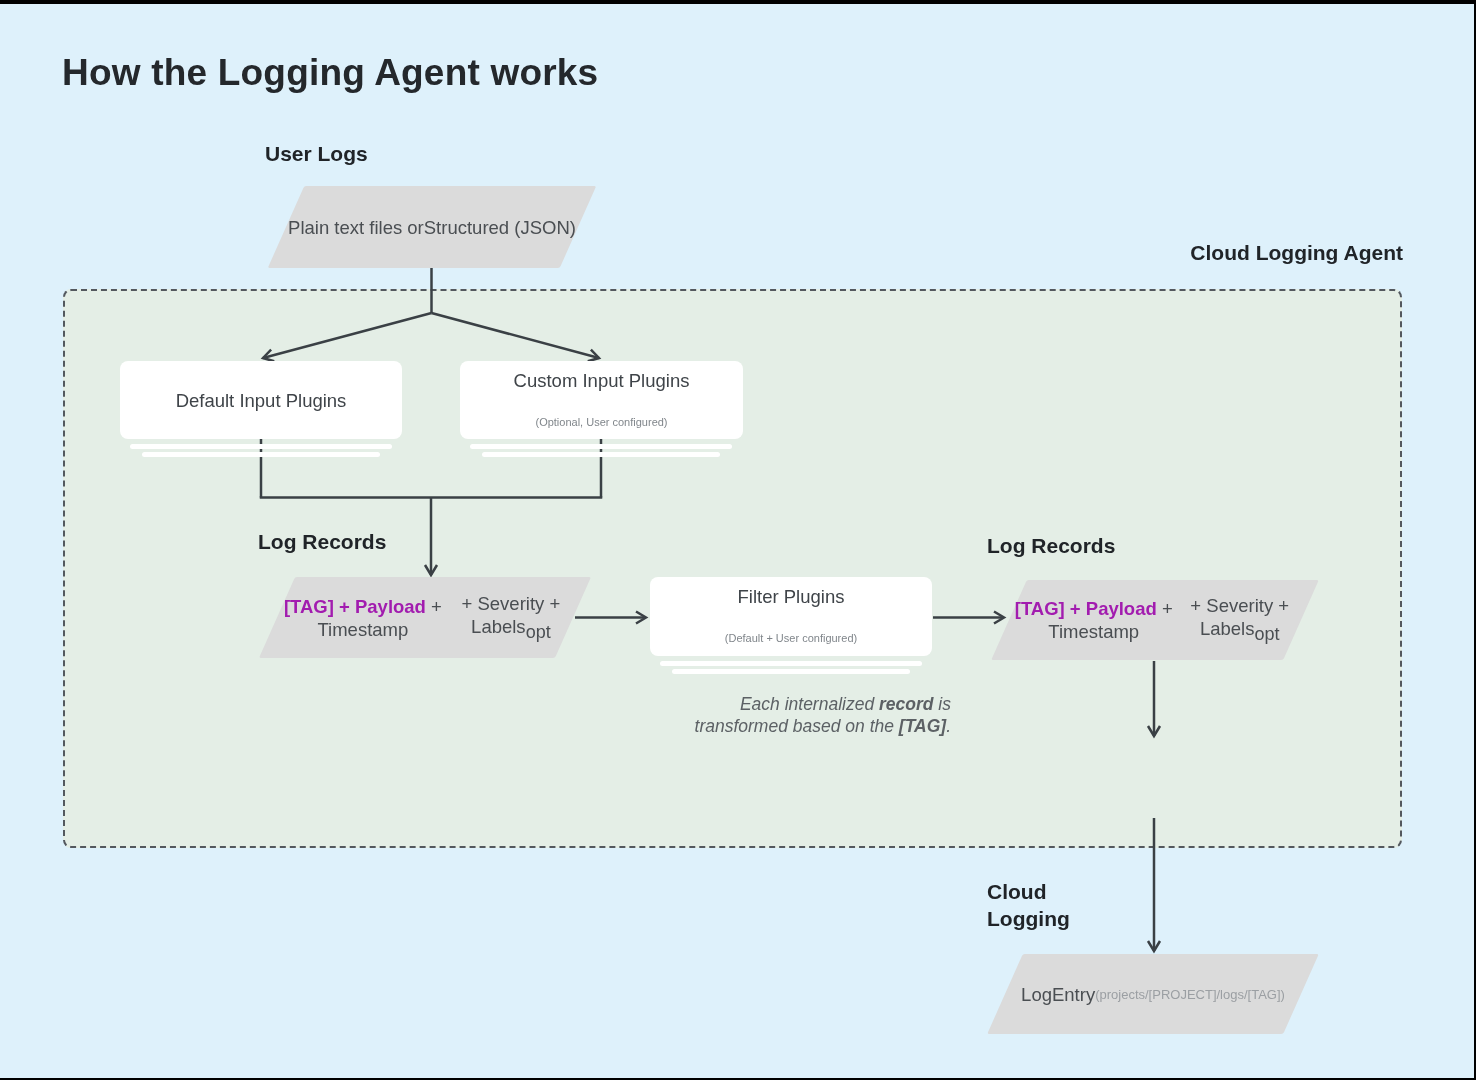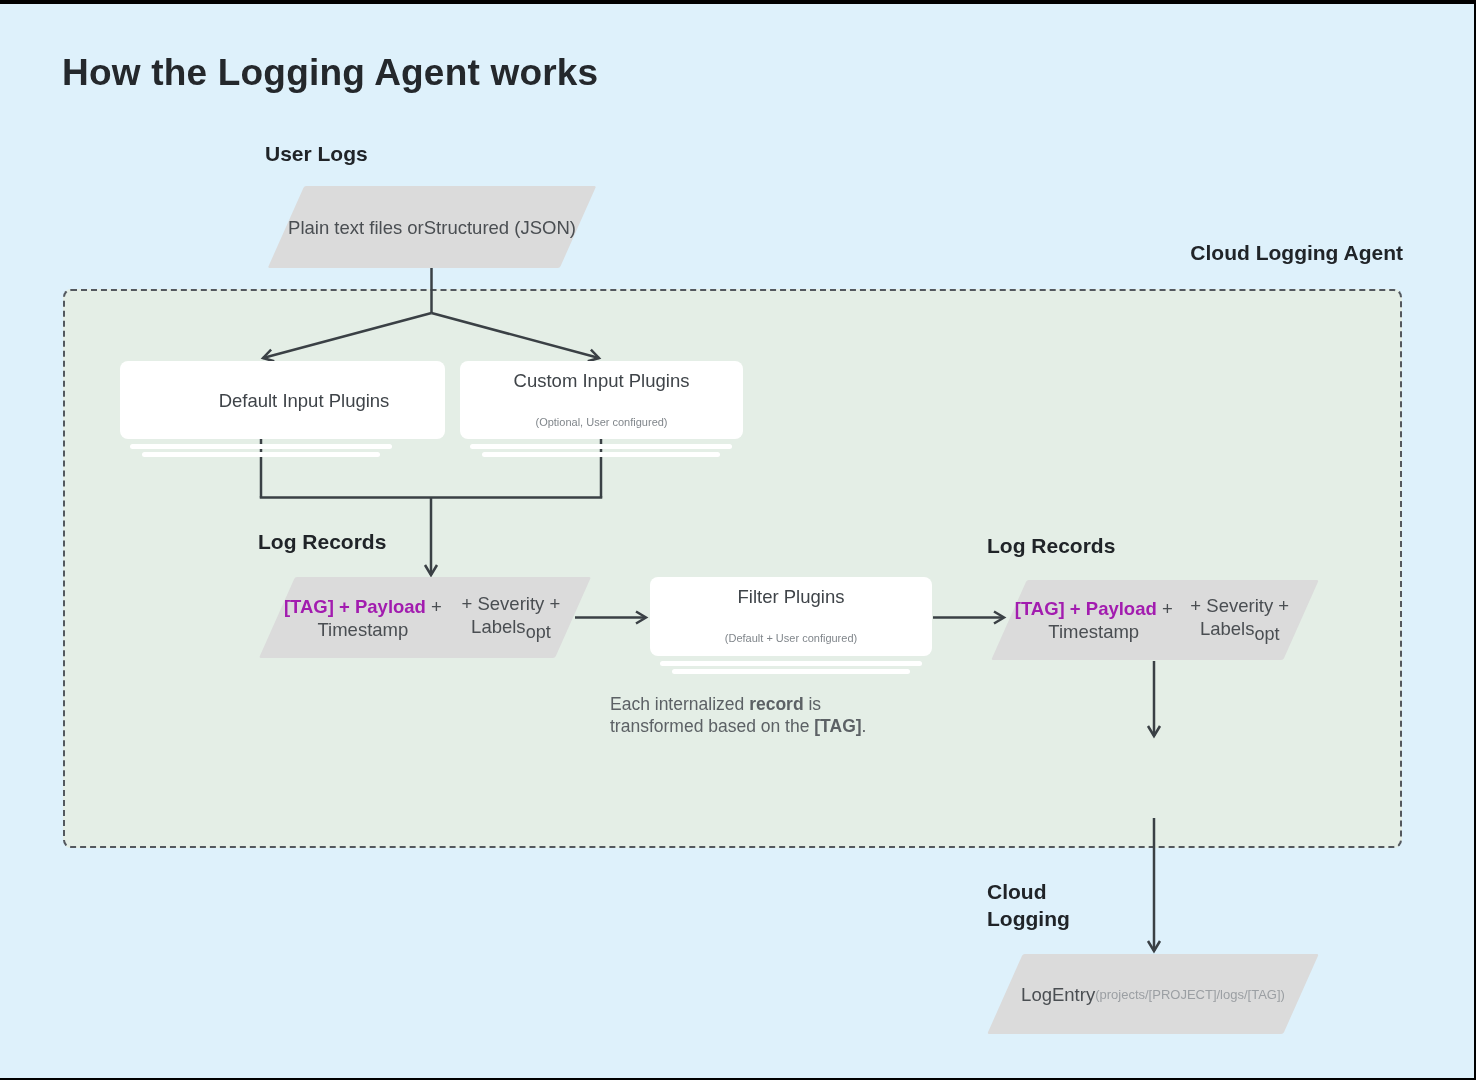--- a/index.html
+++ b/index.html
@@ -46,22 +46,22 @@
   }
   .para .content {
     position:relative; z-index:1; height:100%;
     display:flex; flex-direction:row; align-items:center; justify-content:center;
     text-align:center; font-size:18.5px; color:#4a4e52; line-height:23px;
   }
   .para .content .b { font-weight:700; color:#a21caf; }
   .subscript { font-size:18px; vertical-align:-5px; }
 
   .note {
-    position:absolute; left:610px; top:693px; width:320px; z-index:2;
-    text-align:left; font-size:17.5px; color:#5c6165; line-height:22px;
+    position:absolute; left:631px; top:693px; width:320px; z-index:2;
+    text-align:right; font-size:17.5px; font-style:italic; color:#5c6165; line-height:22px;
   }
   .note .b { font-weight:700; }
 
   .gray-sub { color:#9b9fa3; font-size:13px; }
   .two-line-label { line-height:27px; }
 </style>
 </head>
 <body>
 
 <div class="page">
@@ -99,21 +99,21 @@
   </svg>
 
   <div class="para" style="left:286px; top:186px; width:292px; height:82px;">
     <div class="face"></div>
     <div class="content">
       <div>Plain text files or</div>
       <div>Structured (JSON)</div>
     </div>
   </div>
 
-  <div class="node" style="left:120px; top:361px; width:282px; height:78px;padding-left:43px;">
+  <div class="node" style="left:120px; top:361px; width:282px; height:78px;">
     <div class="node-title">Default Input Plugins</div>
   </div>
   <div class="stack-line" style="left:130px; top:444px; width:262px;"></div>
   <div class="stack-line" style="left:142px; top:452px; width:238px;"></div>
 
   <div class="node" style="left:460px; top:361px; width:283px; height:78px;">
     <div class="node-title">Custom Input Plugins</div>
     <div class="node-subtitle">(Optional, User configured)</div>
   </div>
   <div class="stack-line" style="left:470px; top:444px; width:262px;"></div>

